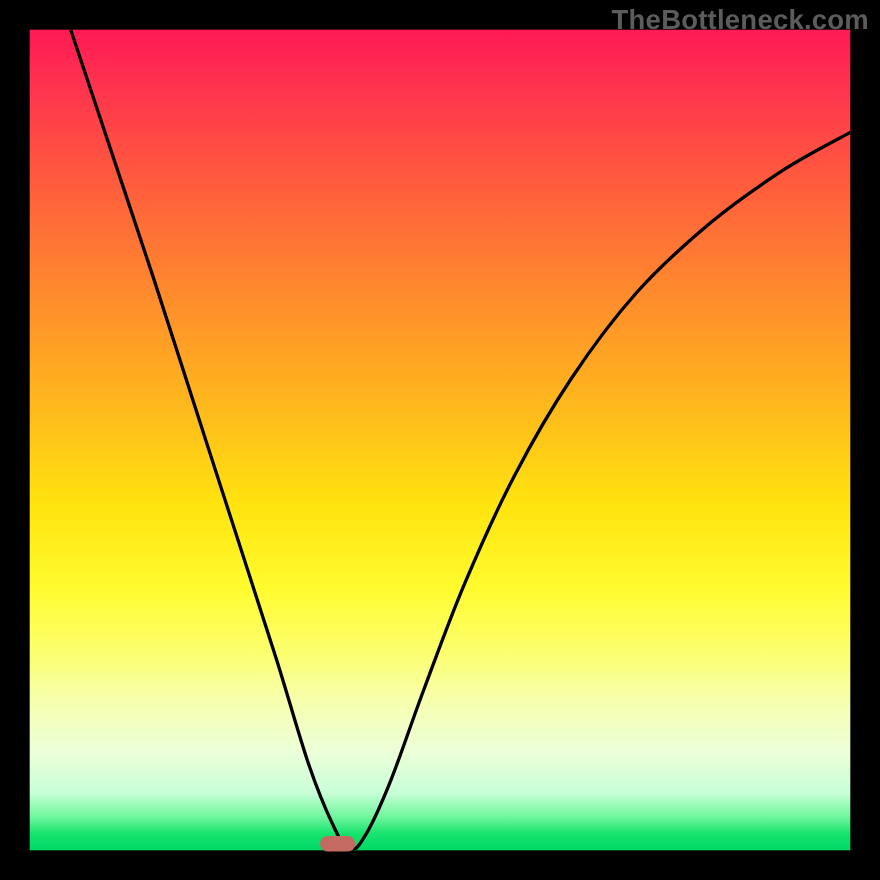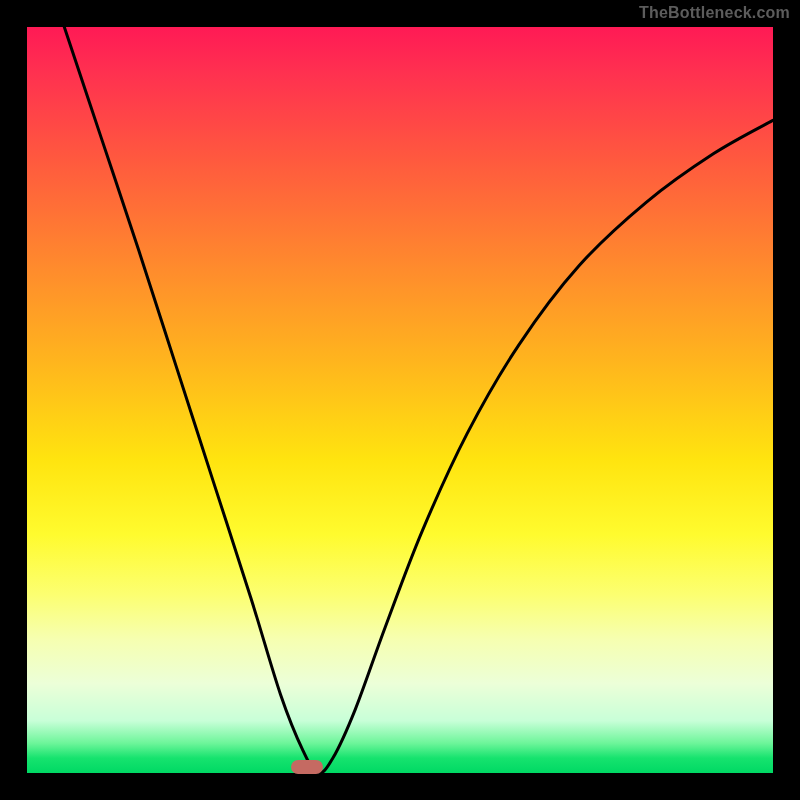--- a/index.html
+++ b/index.html
@@ -31,21 +31,21 @@
       #6df59a 96%,
       #16e36e 98%,
       #00d964 100%
     );
   }
   .watermark {
     position: absolute;
     top: 4px;
     right: 10px;
     font-family: Arial, Helvetica, sans-serif;
-    font-size: 16px;
+    font-size: 25px;
     font-weight: 600;
     color: #5c5c5c;
     letter-spacing: 0.2px;
     margin-left: 27px;
   }
   .curve-svg {
     position: absolute;
     left: 0; top: 0;
     width: 746px; height: 746px;
   }

